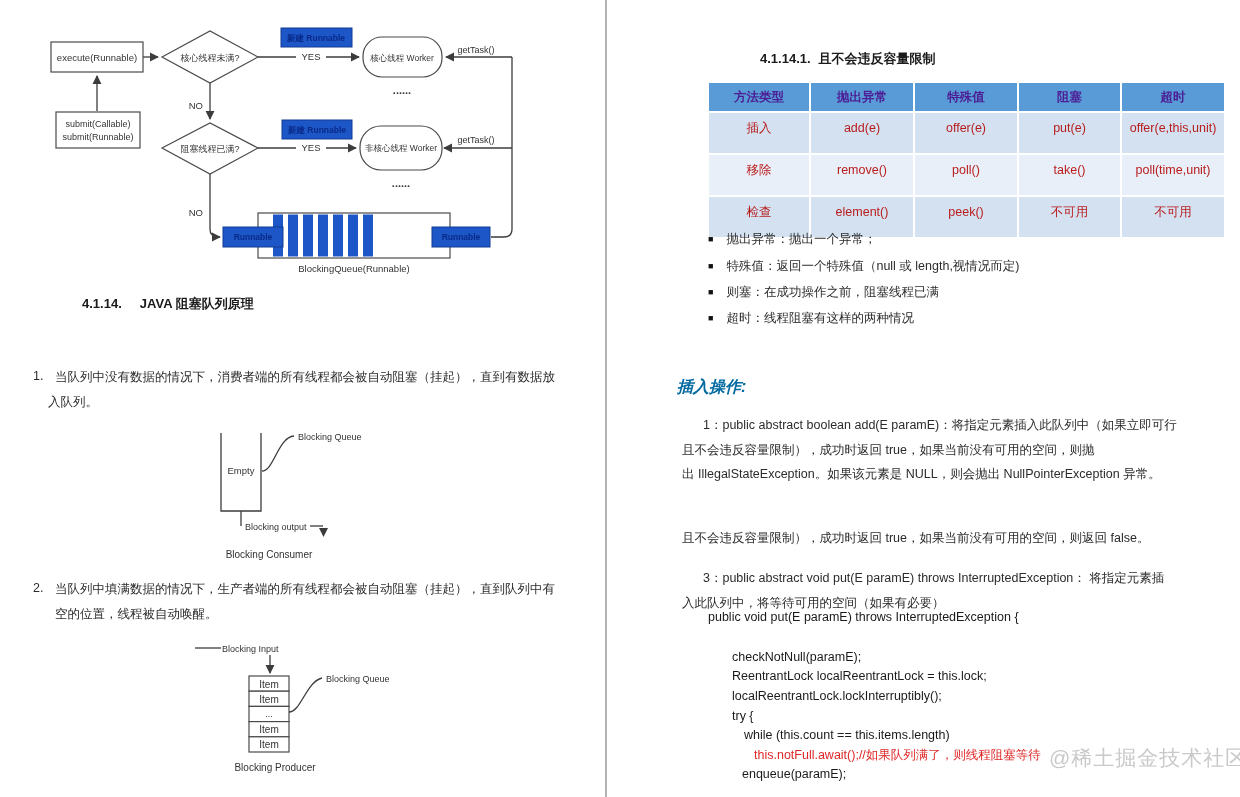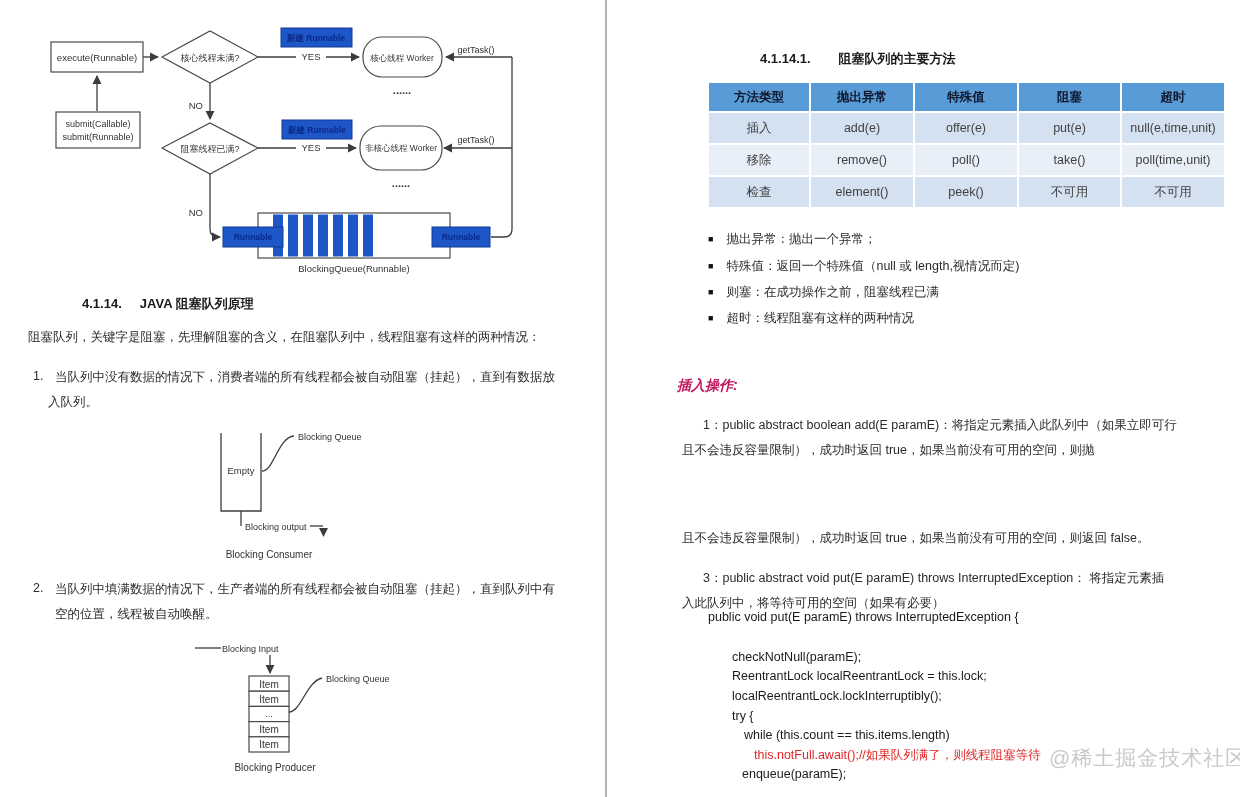--- a/index.html
+++ b/index.html
@@ -10,47 +10,47 @@
   }
   .abs{position:absolute;white-space:nowrap;}
   .page{position:absolute;top:0;height:797px;}
   .page-left{left:0;width:605px;}
   .page-right{left:606px;width:634px;}
   .divider{position:absolute;left:605px;top:0;width:2px;height:797px;background:#b3b3b3;}
 
   
   .h-sec{font-weight:bold;font-size:13px;color:#1a1a1a;}
   .h-sec .num{margin-right:18px;}
-  .h-sec2 .num{margin-right:28px;}
+  .h-sec2 .num{margin-right:8px;}
   .body-txt{font-size:12.5px;color:#2b2b2b;}
   .list-num{font-size:12.5px;color:#2b2b2b;}
 
   
   svg text{font-family:"Liberation Sans",sans-serif;fill:#333;}
   .ln{stroke:#3c3c3c;stroke-width:1.3;fill:none;}
   .shape{fill:#ffffff;stroke:#4a4a4a;stroke-width:1.2;}
   .bluebox{fill:#1d56c6;stroke:#123a96;stroke-width:1;}
   .bluebar{fill:#1d56c6;}
   .bluetxt{fill:#0a2a8a;font-weight:bold;}
   .whitemask{fill:#ffffff;}
 
   
   .mtable{position:absolute;left:103px;top:83px;width:507px;display:grid;
     grid-template-columns:100px 102px 102px 101px 102px;gap:2px;background:#ffffff;}
-  .mtable .hc{background:#589bd6;color:#0f172a;font-weight:bold;font-size:12.5px;
+  .mtable .hc{background:#589bd6;color:#4c1d95;font-weight:bold;font-size:12.5px;
     height:28px;line-height:28px;text-align:center;}
-  .mtable .c{font-size:12.5px;height:30px;line-height:30px;text-align:center;color:#404040;}
+  .mtable .c{font-size:12.5px;height:40px;line-height:30px;text-align:center;color:#b91c1c;}
   .rowA{background:#d3e1f1;}
   .rowB{background:#e9eff8;}
 
   
   .bullet{font-size:12.5px;color:#2b2b2b;}
   .bullet .sq{font-size:9px;margin-right:13px;position:relative;top:-1px;color:#111;}
 
-  .ins-label{font-size:14px;font-weight:bold;font-style:italic;color:#be185d;}
+  .ins-label{font-size:16px;font-weight:bold;font-style:italic;color:#0369a1;}
   .codeln{font-size:12.5px;color:#1a1a1a;}
   .code-red{color:#e02727;text-align:right;}
   .watermark{font-size:21px;color:#c9c9c9;letter-spacing:1px;}
 </style>
 </head>
 <body>
 
 <div class="page page-left">
 
   <svg class="abs" style="left:30px;top:10px;" width="510" height="275" viewBox="0 0 510 275">
@@ -121,21 +121,20 @@
     <rect class="bluebox" x="402" y="217" width="58" height="20"></rect>
     <text class="bluetxt" x="431" y="230" font-size="8.5" text-anchor="middle">Runnable</text>
 
     <text x="324" y="262" font-size="9.5" text-anchor="middle">BlockingQueue(Runnable)</text>
   </svg>
 
   <div class="abs h-sec" style="left:82px;top:295px;">
     <span class="num">4.1.14.</span><span>JAVA 阻塞队列原理</span>
   </div>
 
-  <div class="abs body-txt" style="left:28px;top:329px;">阻塞队列，关键字是阻塞，先理解阻塞的含义，在阻塞队列中，线程阻塞有这样的两种情况：</div>
 
   <div class="abs list-num" style="left:33px;top:369px;">1.</div>
   <div class="abs body-txt" style="left:55px;top:369px;">当队列中没有数据的情况下，消费者端的所有线程都会被自动阻塞（挂起），直到有数据放</div>
   <div class="abs body-txt" style="left:48px;top:394px;">入队列。</div>
 
   <svg class="abs" style="left:150px;top:425px;" width="240" height="140" viewBox="0 0 240 140">
     <defs>
       <marker id="arr2" viewBox="0 0 10 10" refX="9" refY="5" markerWidth="7" markerHeight="7" orient="auto-start-reverse">
         <path d="M0,0 L10,5 L0,10 z" fill="#3c3c3c"></path>
       </marker>
@@ -178,35 +177,35 @@
     <text x="166" y="42" font-size="9" text-anchor="start">Blocking Queue</text>
     <text x="115" y="131" font-size="10" text-anchor="middle">Blocking Producer</text>
   </svg>
 </div>
 
 <div class="divider"></div>
 
 <div class="page page-right">
 
   <div class="abs h-sec h-sec2" style="left:154px;top:50px;">
-    <span class="num">4.1.14.1.</span><span>阻塞队列的主要方法</span>
+    <span class="num">4.1.14.1.</span><span>且不会违反容量限制</span>
   </div>
 
   <div class="mtable">
     <div class="hc">方法类型</div>
     <div class="hc">抛出异常</div>
     <div class="hc">特殊值</div>
     <div class="hc">阻塞</div>
     <div class="hc">超时</div>
 
     <div class="c rowA">插入</div>
     <div class="c rowA">add(e)</div>
     <div class="c rowA">offer(e)</div>
     <div class="c rowA">put(e)</div>
-    <div class="c rowA">null(e,time,unit)</div>
+    <div class="c rowA">offer(e,this,unit)</div>
 
     <div class="c rowB">移除</div>
     <div class="c rowB">remove()</div>
     <div class="c rowB">poll()</div>
     <div class="c rowB">take()</div>
     <div class="c rowB">poll(time,unit)</div>
 
     <div class="c rowA">检查</div>
     <div class="c rowA">element()</div>
     <div class="c rowA">peek()</div>
@@ -216,20 +215,21 @@
 
   <div class="abs bullet" style="left:102px;top:231px;"><span class="sq">■</span><span>抛出异常：抛出一个异常；</span></div>
   <div class="abs bullet" style="left:102px;top:258px;"><span class="sq">■</span><span>特殊值：返回一个特殊值（null 或 length,视情况而定)</span></div>
   <div class="abs bullet" style="left:102px;top:284px;"><span class="sq">■</span><span>则塞：在成功操作之前，阻塞线程已满</span></div>
   <div class="abs bullet" style="left:102px;top:310px;"><span class="sq">■</span><span>超时：线程阻塞有这样的两种情况</span></div>
 
   <div class="abs ins-label" style="left:71px;top:377px;">插入操作:</div>
 
   <div class="abs body-txt" style="left:97px;top:417px;">1：public abstract boolean add(E paramE)：将指定元素插入此队列中（如果立即可行</div>
   <div class="abs body-txt" style="left:76px;top:442px;">且不会违反容量限制），成功时返回 true，如果当前没有可用的空间，则抛</div>
+  <div class="abs body-txt" style="left:76px;top:466px;">出 IllegalStateException。如果该元素是 NULL，则会抛出 NullPointerException 异常。</div>
 
   <div class="abs body-txt" style="left:76px;top:530px;">且不会违反容量限制），成功时返回 true，如果当前没有可用的空间，则返回 false。</div>
 
   <div class="abs body-txt" style="left:97px;top:570px;">3：public abstract void put(E paramE) throws InterruptedException： 将指定元素插</div>
   <div class="abs body-txt" style="left:76px;top:595px;">入此队列中，将等待可用的空间（如果有必要）</div>
 
   <div class="abs codeln" style="left:102px;top:610px;">public void put(E paramE) throws InterruptedException {</div>
   <div class="abs codeln" style="left:126px;top:650px;">checkNotNull(paramE);</div>
   <div class="abs codeln" style="left:126px;top:669px;">ReentrantLock localReentrantLock = this.lock;</div>
   <div class="abs codeln" style="left:126px;top:689px;">localReentrantLock.lockInterruptibly();</div>

